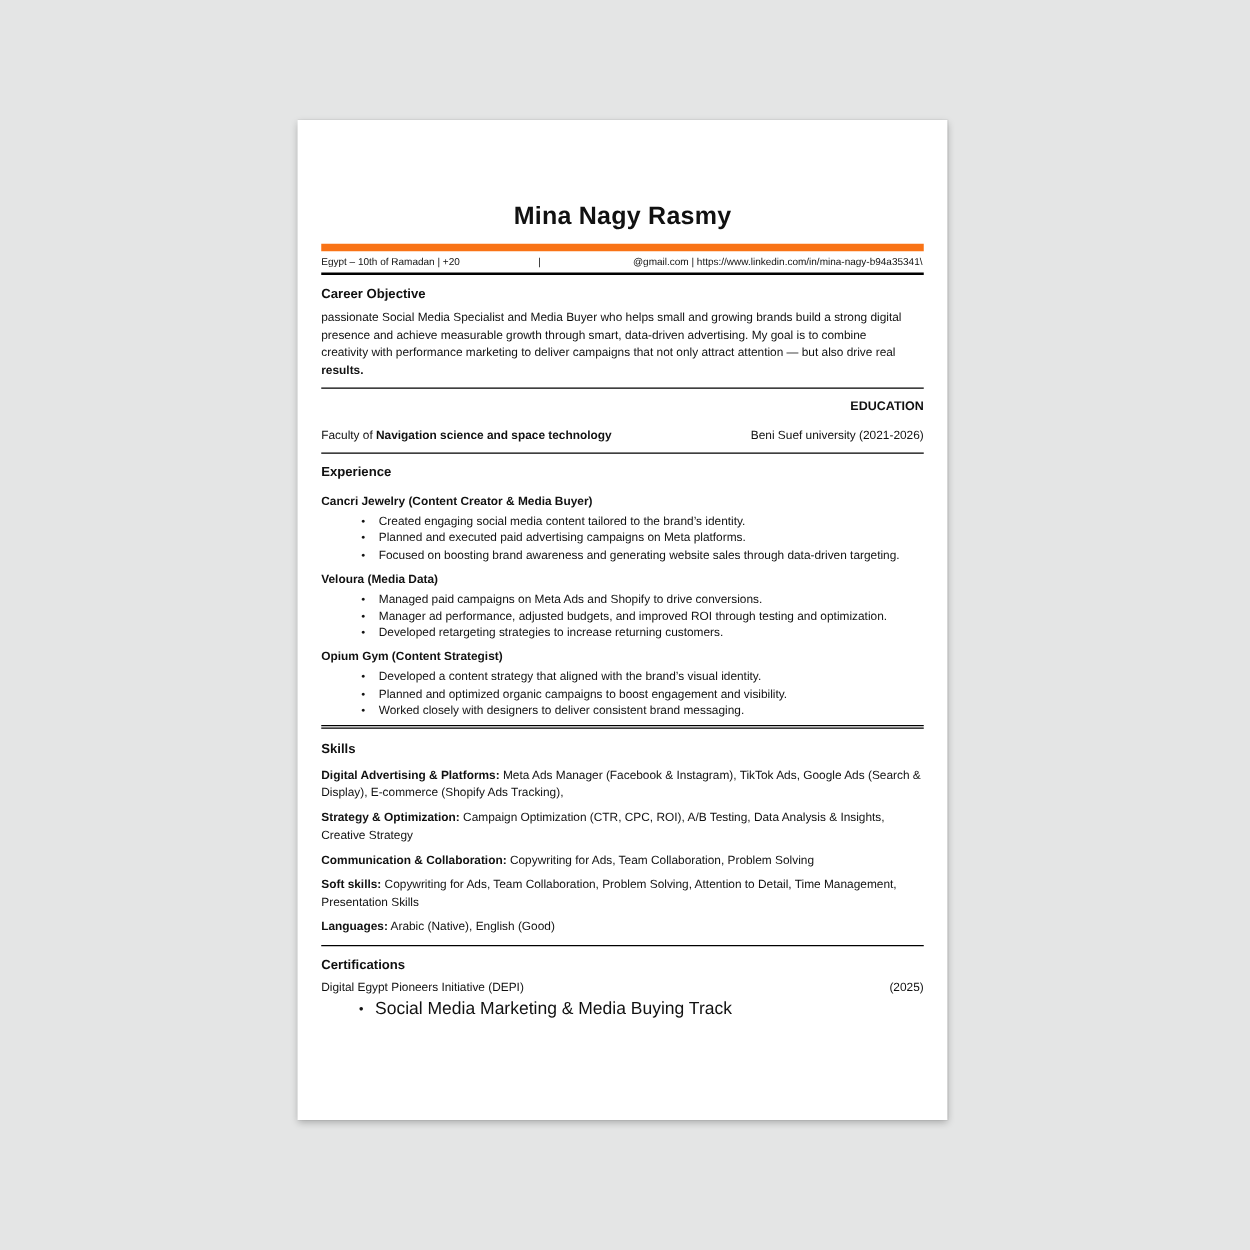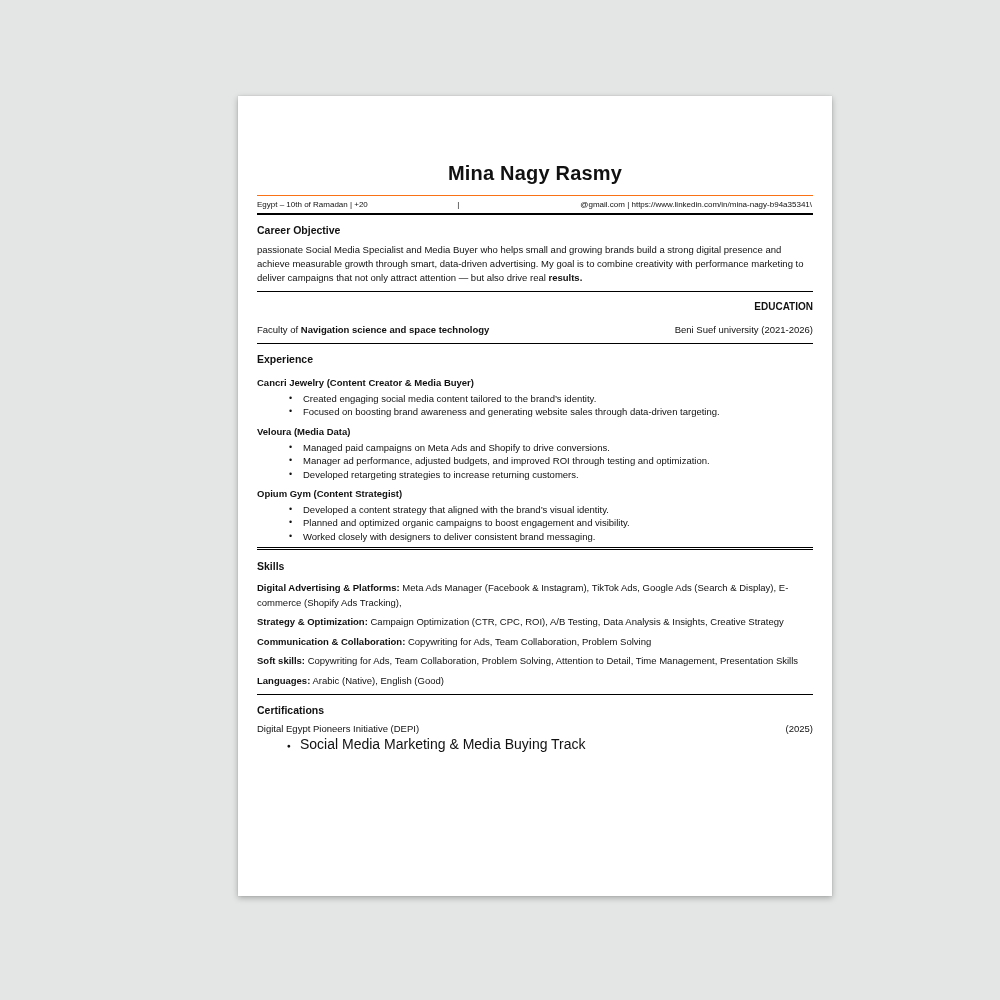--- a/index.html
+++ b/index.html
@@ -7,33 +7,33 @@
   body {
     width: 1000px; height: 1000px;
     background: #e4e5e5;
     font-family: "Liberation Sans", sans-serif;
     color: #111;
     overflow: hidden;
   }
   .stage { position: relative; width: 1000px; height: 1000px; }
   .paper {
     position: absolute; left: 238px; top: 96px;
-    width: 594px; height: 800px;
+    width: 520px; height: 800px;
     background: #ffffff;
     box-shadow: 0 2px 6px rgba(0,0,0,0.28), 0 0 1px rgba(0,0,0,0.18);
     padding: 52px 19px 12px 19px;
   }
   .name {
     font-size: 20px; font-weight: bold; text-align: center;
     margin: 14px 0 10px 0; letter-spacing: 0.2px;
   }
   .contact-bar {
     position: relative;
     display: flex; justify-content: space-between; align-items: center;
-    border-top: 1px solid #f97316;
+    border-top: 6px solid #f97316;
     border-bottom: 2px solid #000;
     padding: 4px 1px 4px 0;
     font-size: 8px; line-height: 9px;
     white-space: nowrap;
   }
   .contact-bar .pipe { position: absolute; left: 36%; }
   .section-heading { font-size: 10.5px; font-weight: bold; margin: 9px 0 0 0; }
   .heading-caps { font-size: 10px; text-align: right; }
   .body-text { font-size: 9.5px; line-height: 14px; }
   .objective-par { margin: 7px 8px 0 0; }
@@ -98,20 +98,21 @@
       </div>
       <div class="rule" style="margin-top:8px;"></div>
     </section>
 
     <section>
       <h2 class="section-heading">Experience</h2>
 
       <h3 class="job-title first">Cancri Jewelry (Content Creator &amp; Media Buyer)</h3>
       <ul class="bullets">
         <li>Created engaging social media content tailored to the brand’s identity.</li>
+        <li>Planned and executed paid advertising campaigns on Meta platforms.</li>
         <li>Focused on boosting brand awareness and generating website sales through data-driven targeting.</li>
       </ul>
 
       <h3 class="job-title">Veloura (Media Data)</h3>
       <ul class="bullets">
         <li>Managed paid campaigns on Meta Ads and Shopify to drive conversions.</li>
         <li>Manager ad performance, adjusted budgets, and improved ROI through testing and optimization.</li>
         <li>Developed retargeting strategies to increase returning customers.</li>
       </ul>
 

